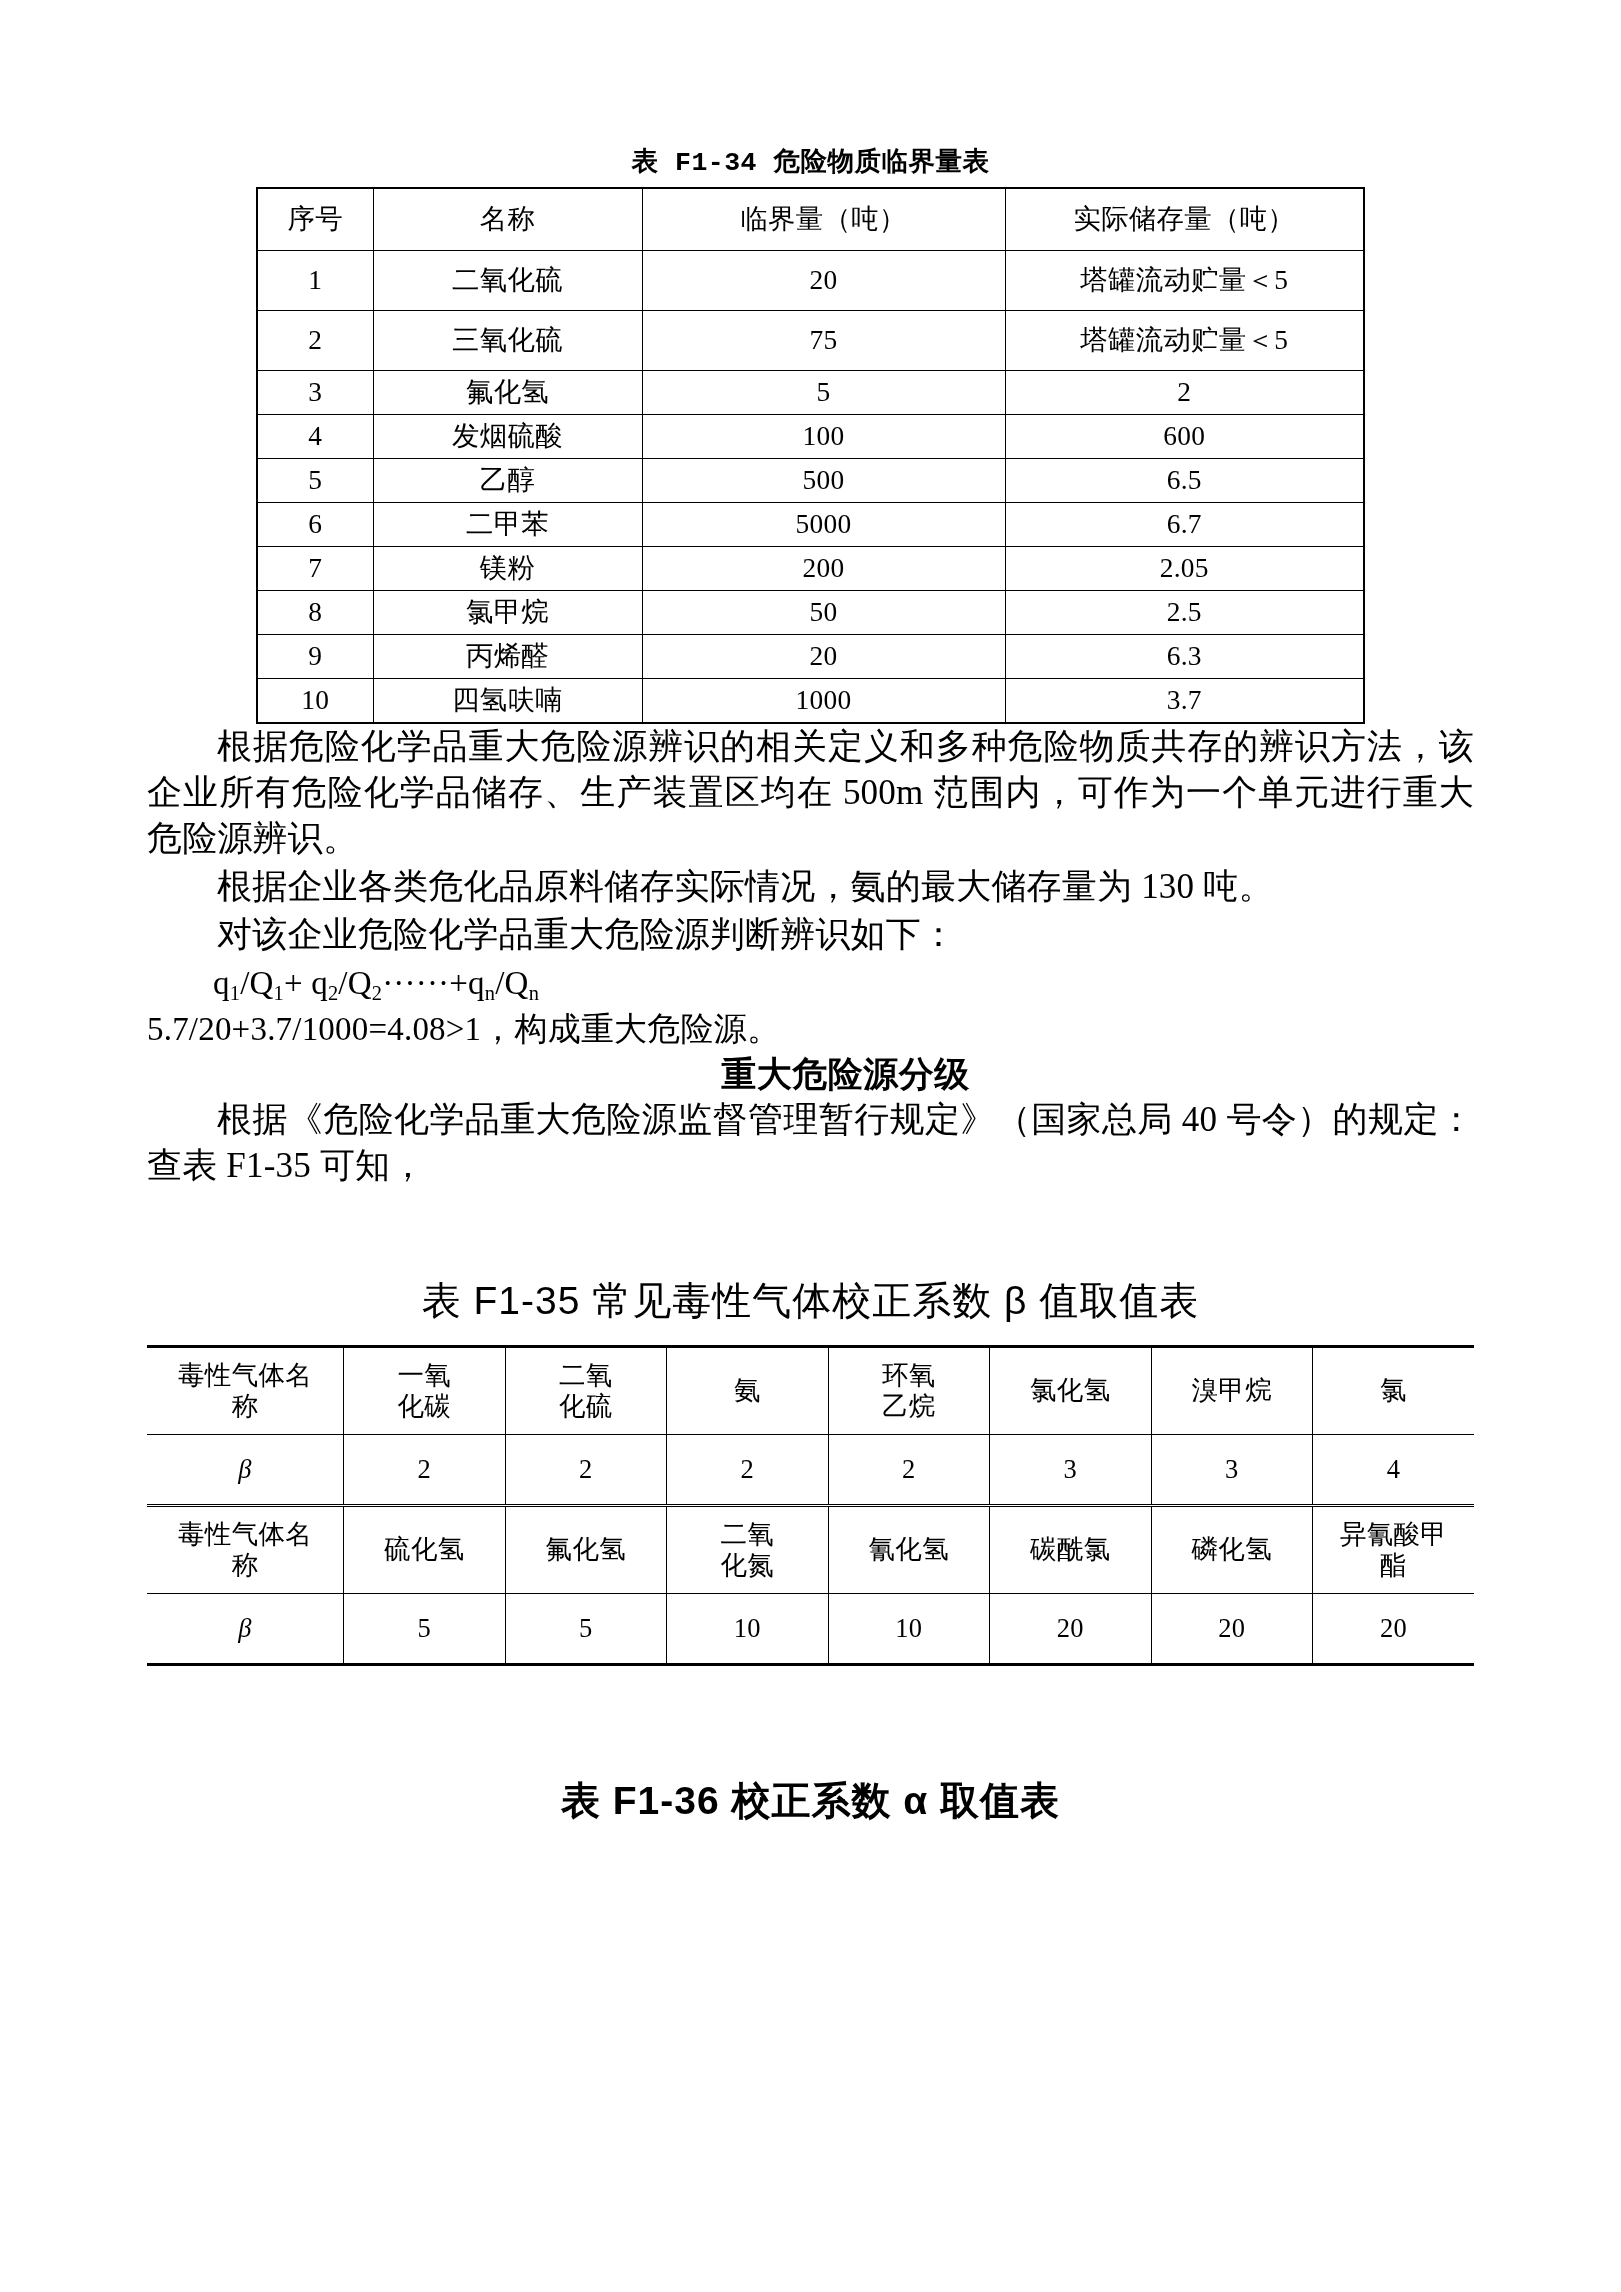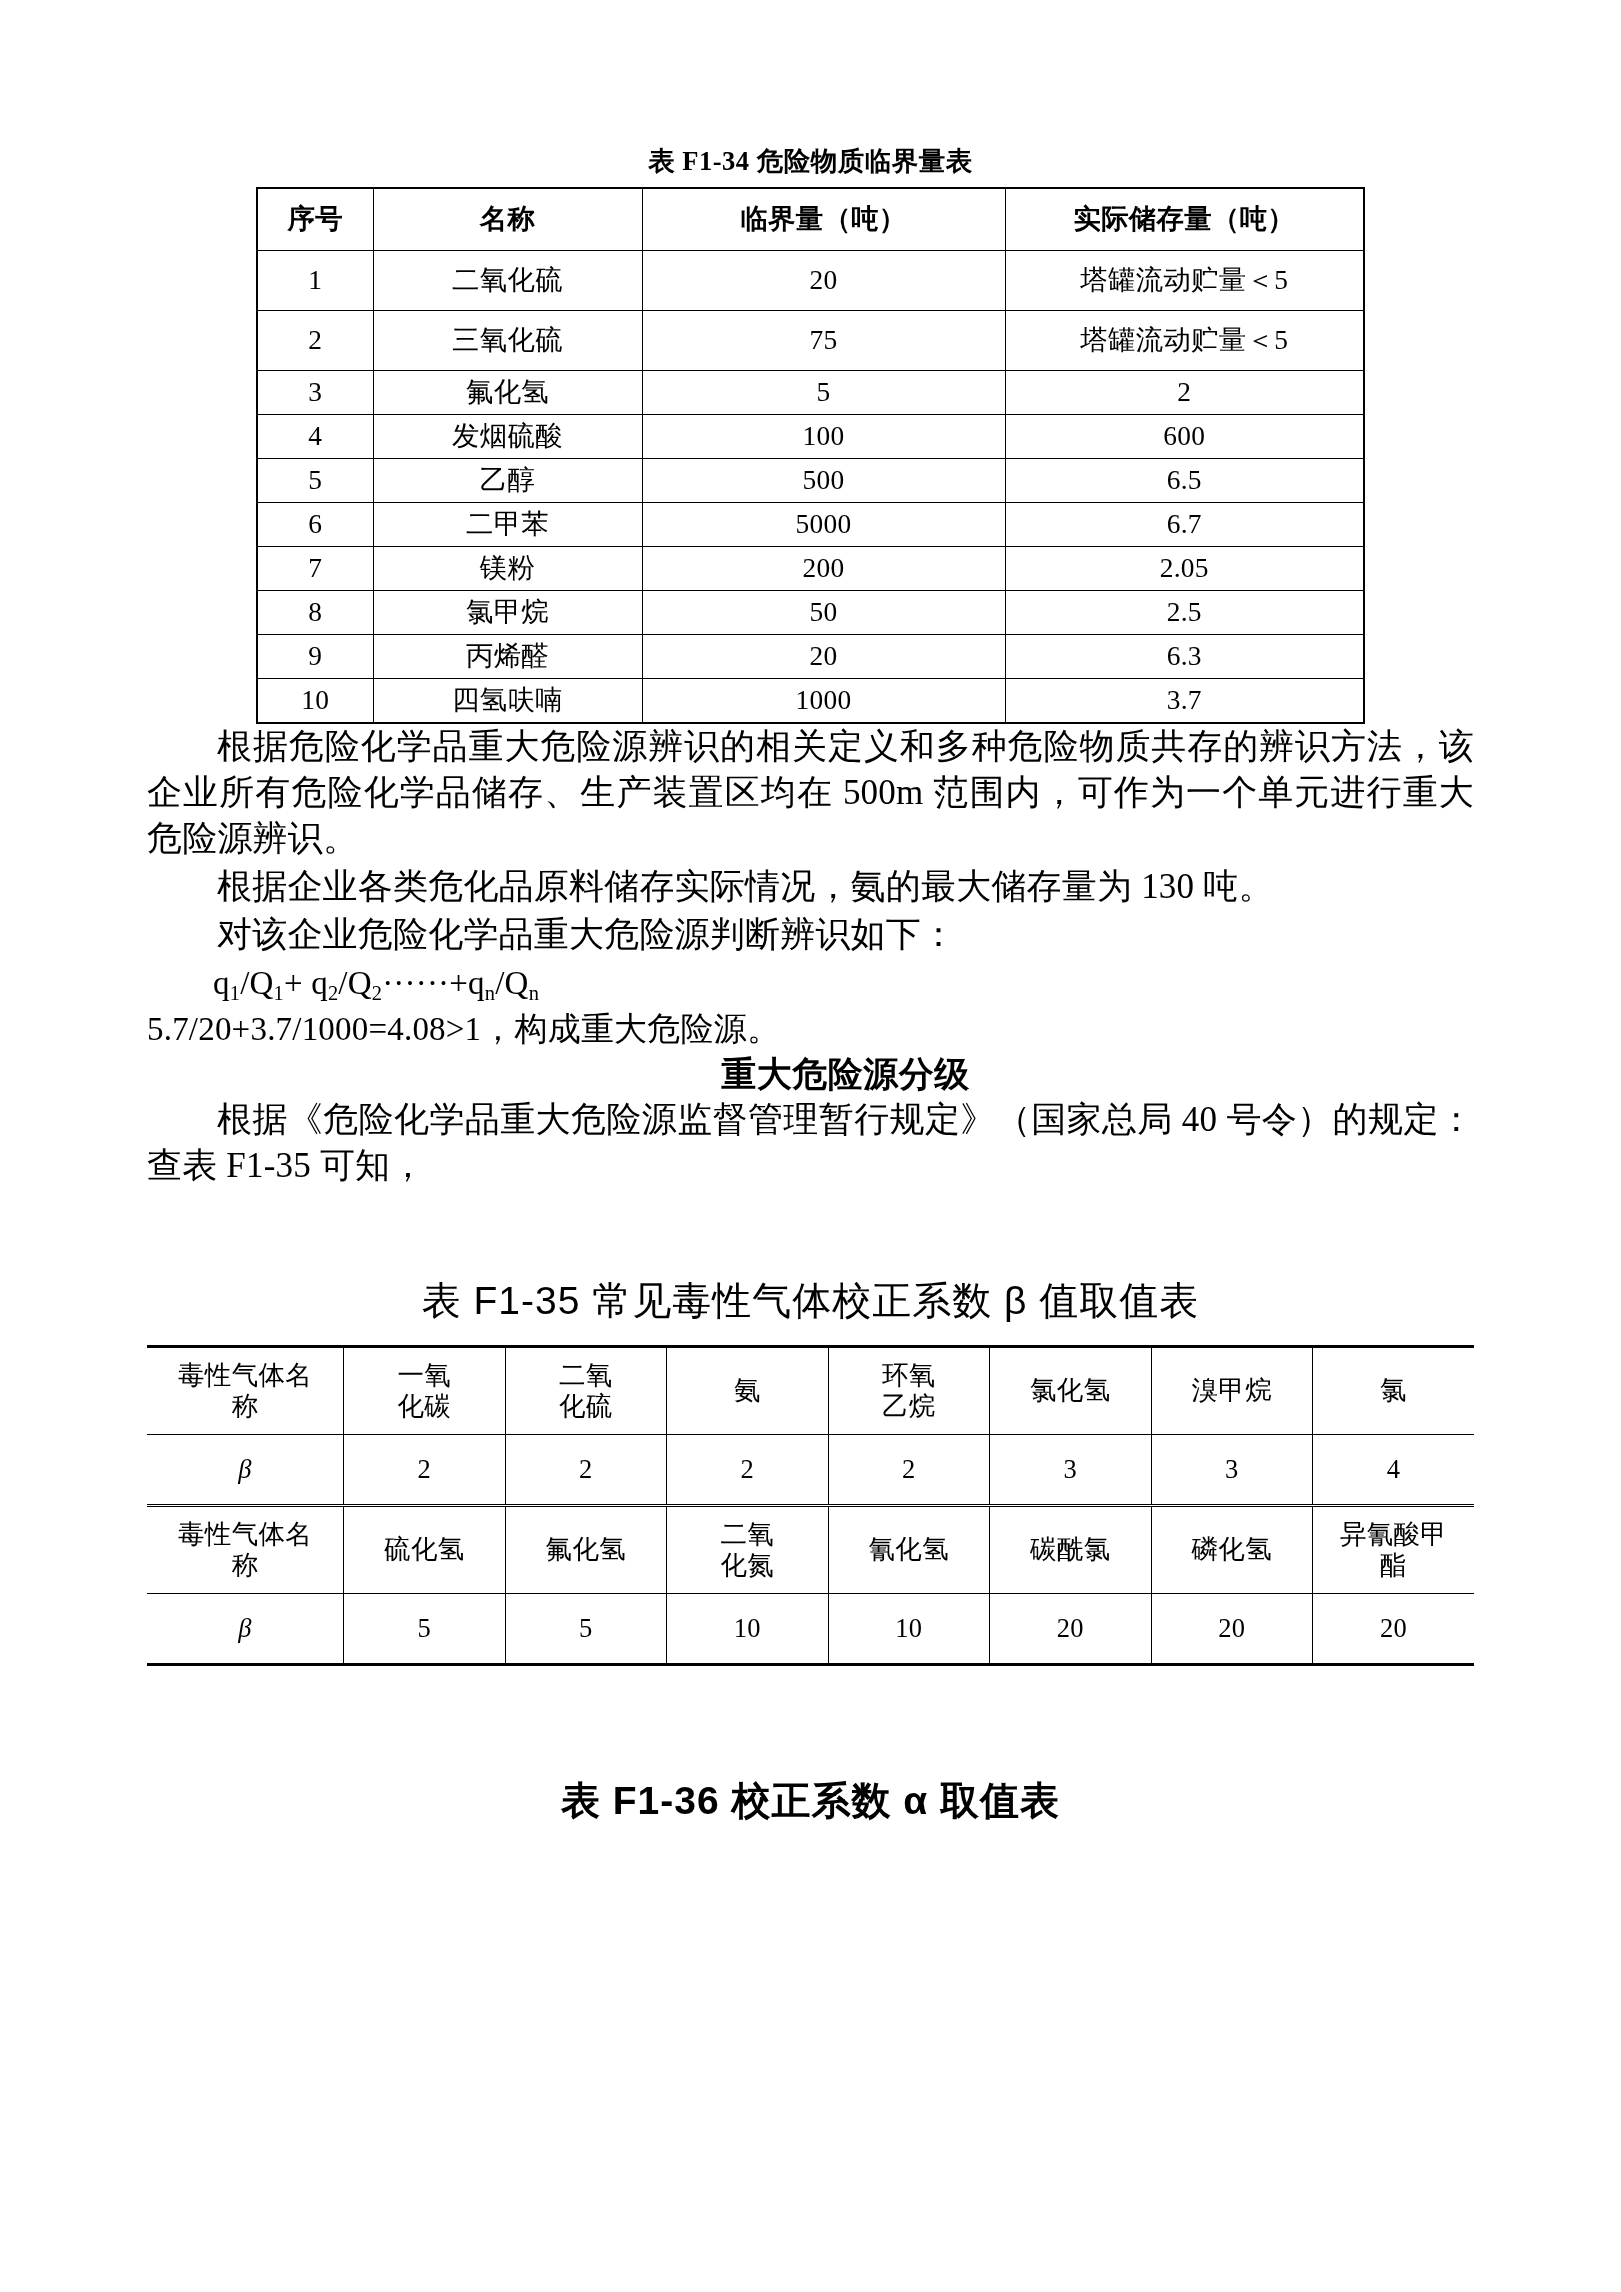--- a/index.html
+++ b/index.html
@@ -54,42 +54,42 @@
     font-family: "Liberation Sans", "DejaVu Sans", sans-serif;
     letter-spacing: 0.5px;
     text-align: center;
   }
 
   
   .tbl34-title {
     text-align: center;
     font-size: 26.5px;
     font-weight: bold;
-    font-family: Liberation Serif, serif;
+    font-family: Liberation Mono, monospace;
     margin: 5.9px 0 7.8px 0;
     letter-spacing: 0.5px;
   }
   table.t34 {
     border-collapse: collapse;
     width: 1106px;
     margin: 0 auto 0 auto;
     table-layout: fixed;
     border: 2.9px solid #000;
   }
   table.t34 td, table.t34 th {
     border: 1px solid #000;
     font-size: 27.4px;
     font-weight: normal;
     text-align: center;
     vertical-align: middle;
     padding: 0;
     height: 43px;
     letter-spacing: 0.3px;
   }
-  table.t34 tr.hdr td { height: 61px; font-weight: bold; }
+  table.t34 tr.hdr td { height: 61px; }
   table.t34 tr.tall td { height: 59px; }
   .c-idx  { width: 116px; }
   .c-name { width: 269px; }
   .c-lim  { width: 363px; }
   .c-act  { width: 359px; }
 
   
   .tbl35-title {
     text-align: center;
     font-size: 39px;

